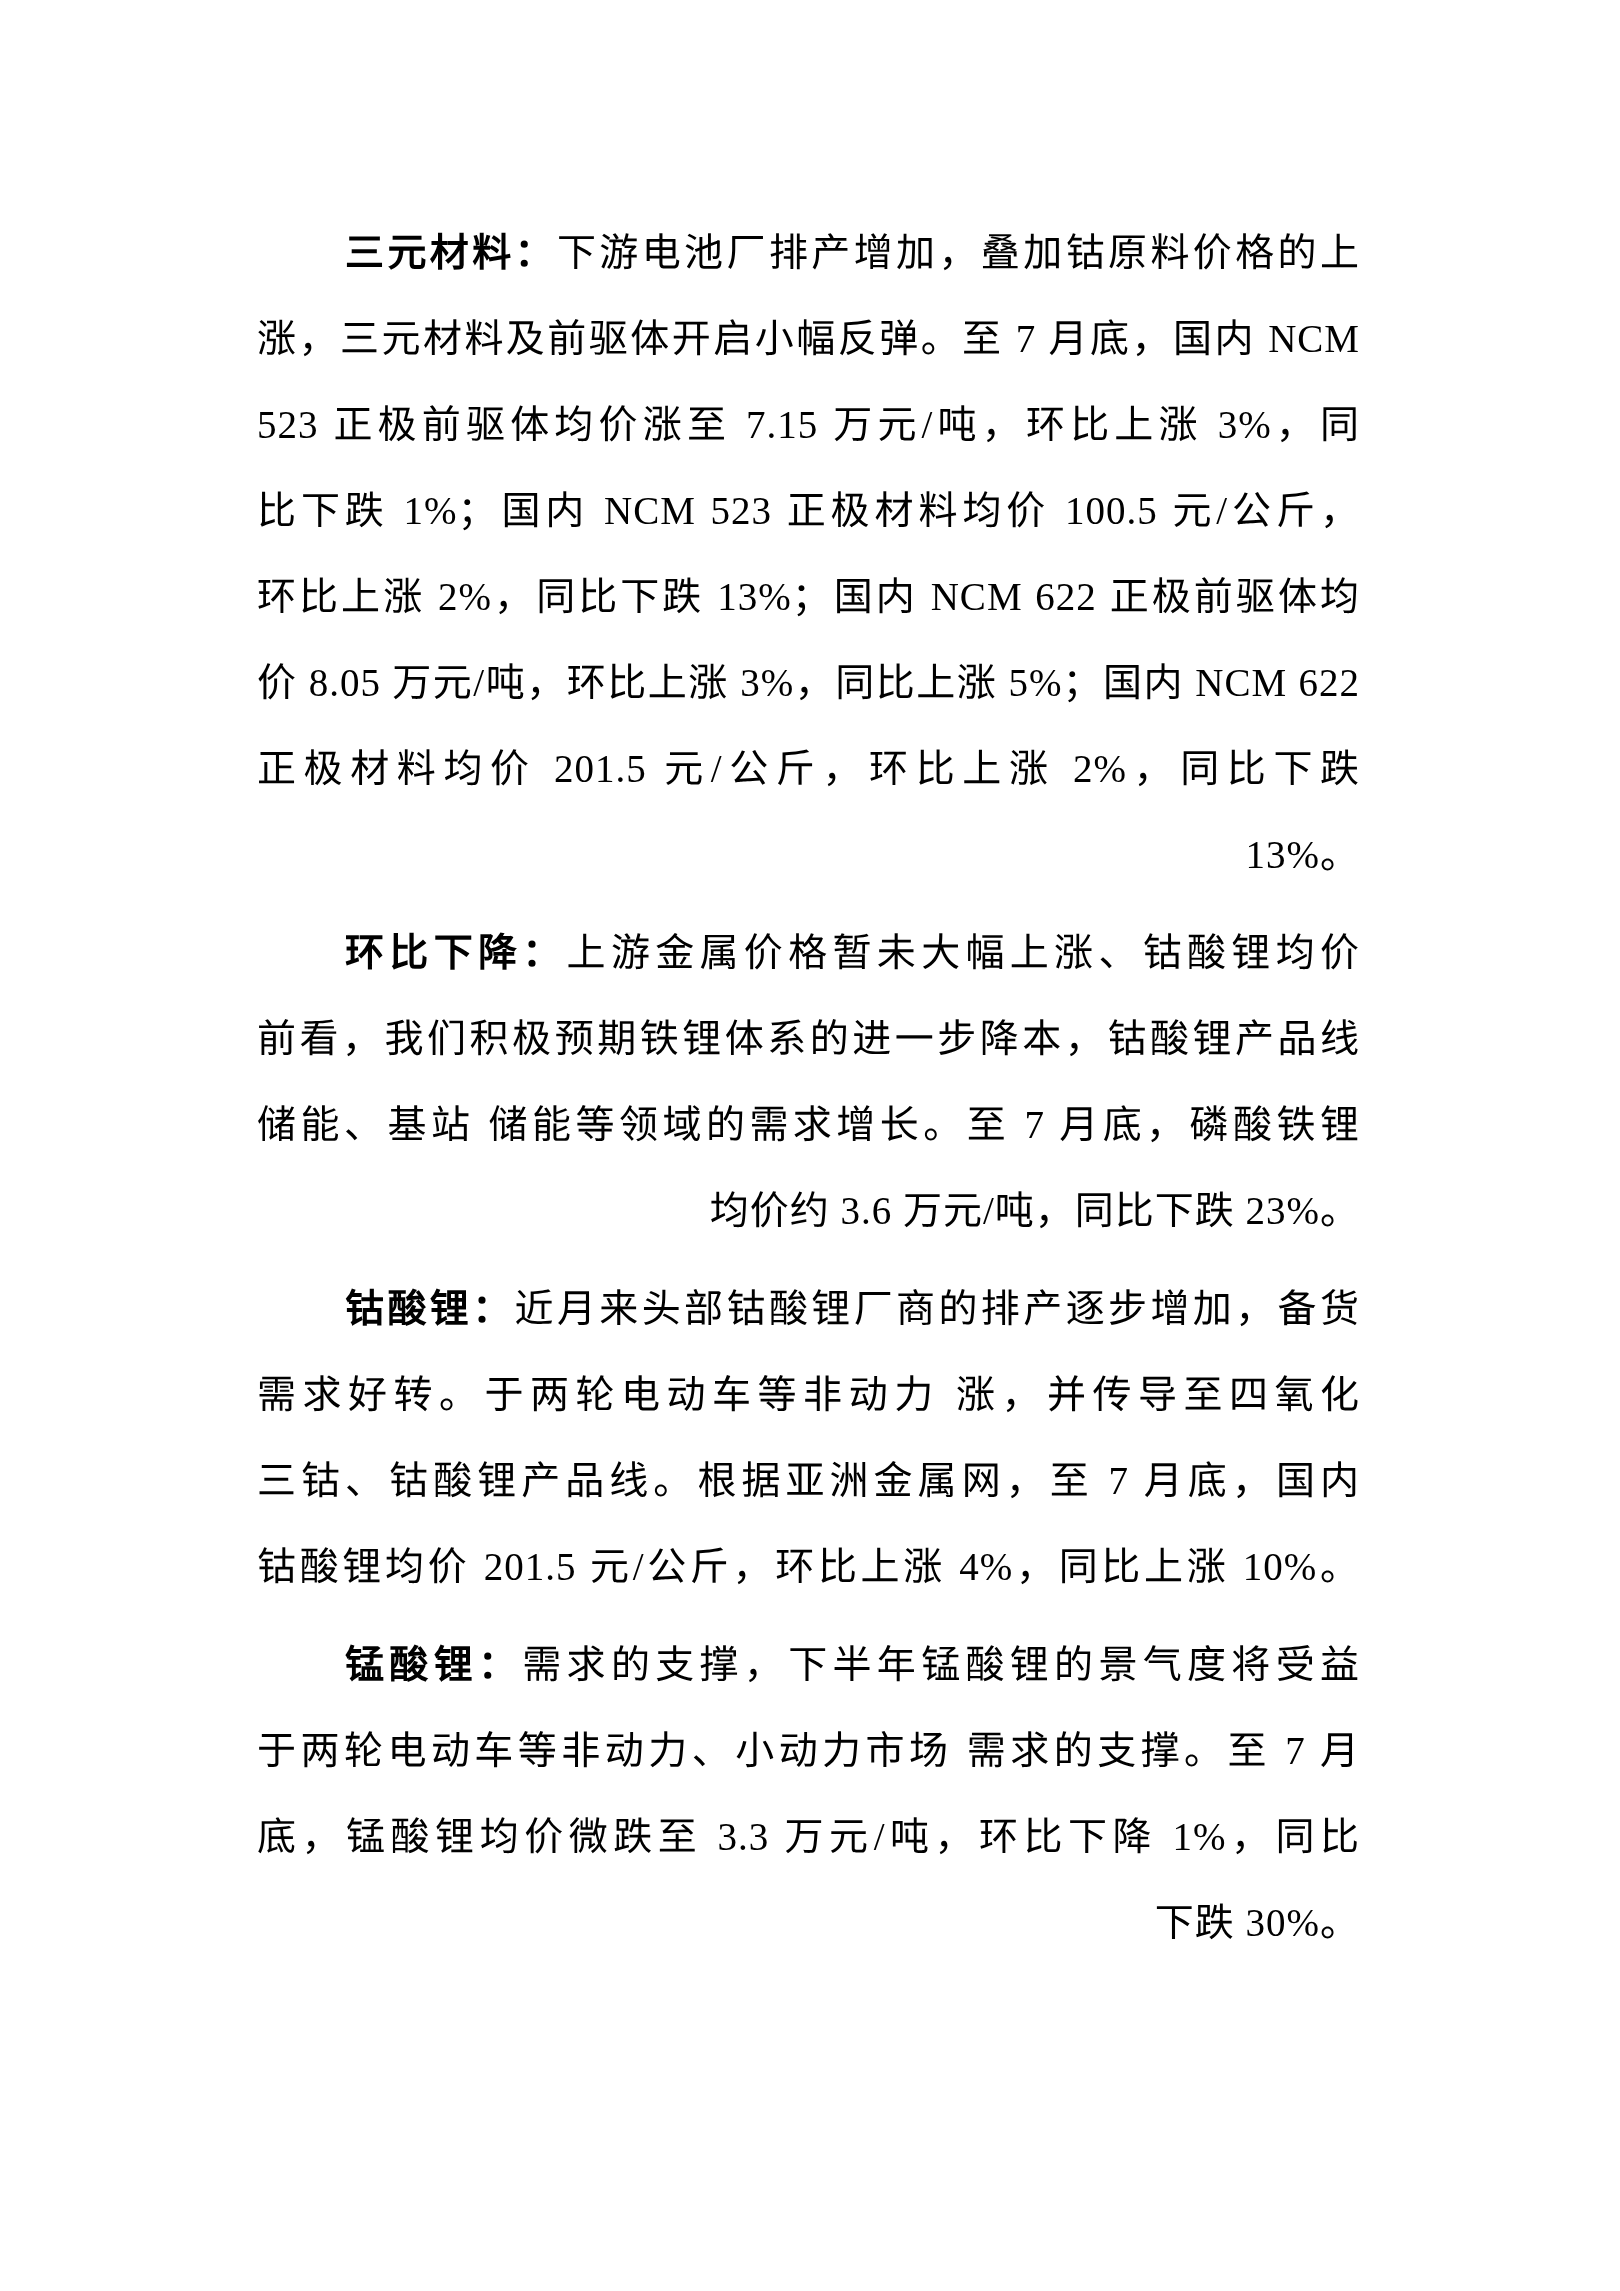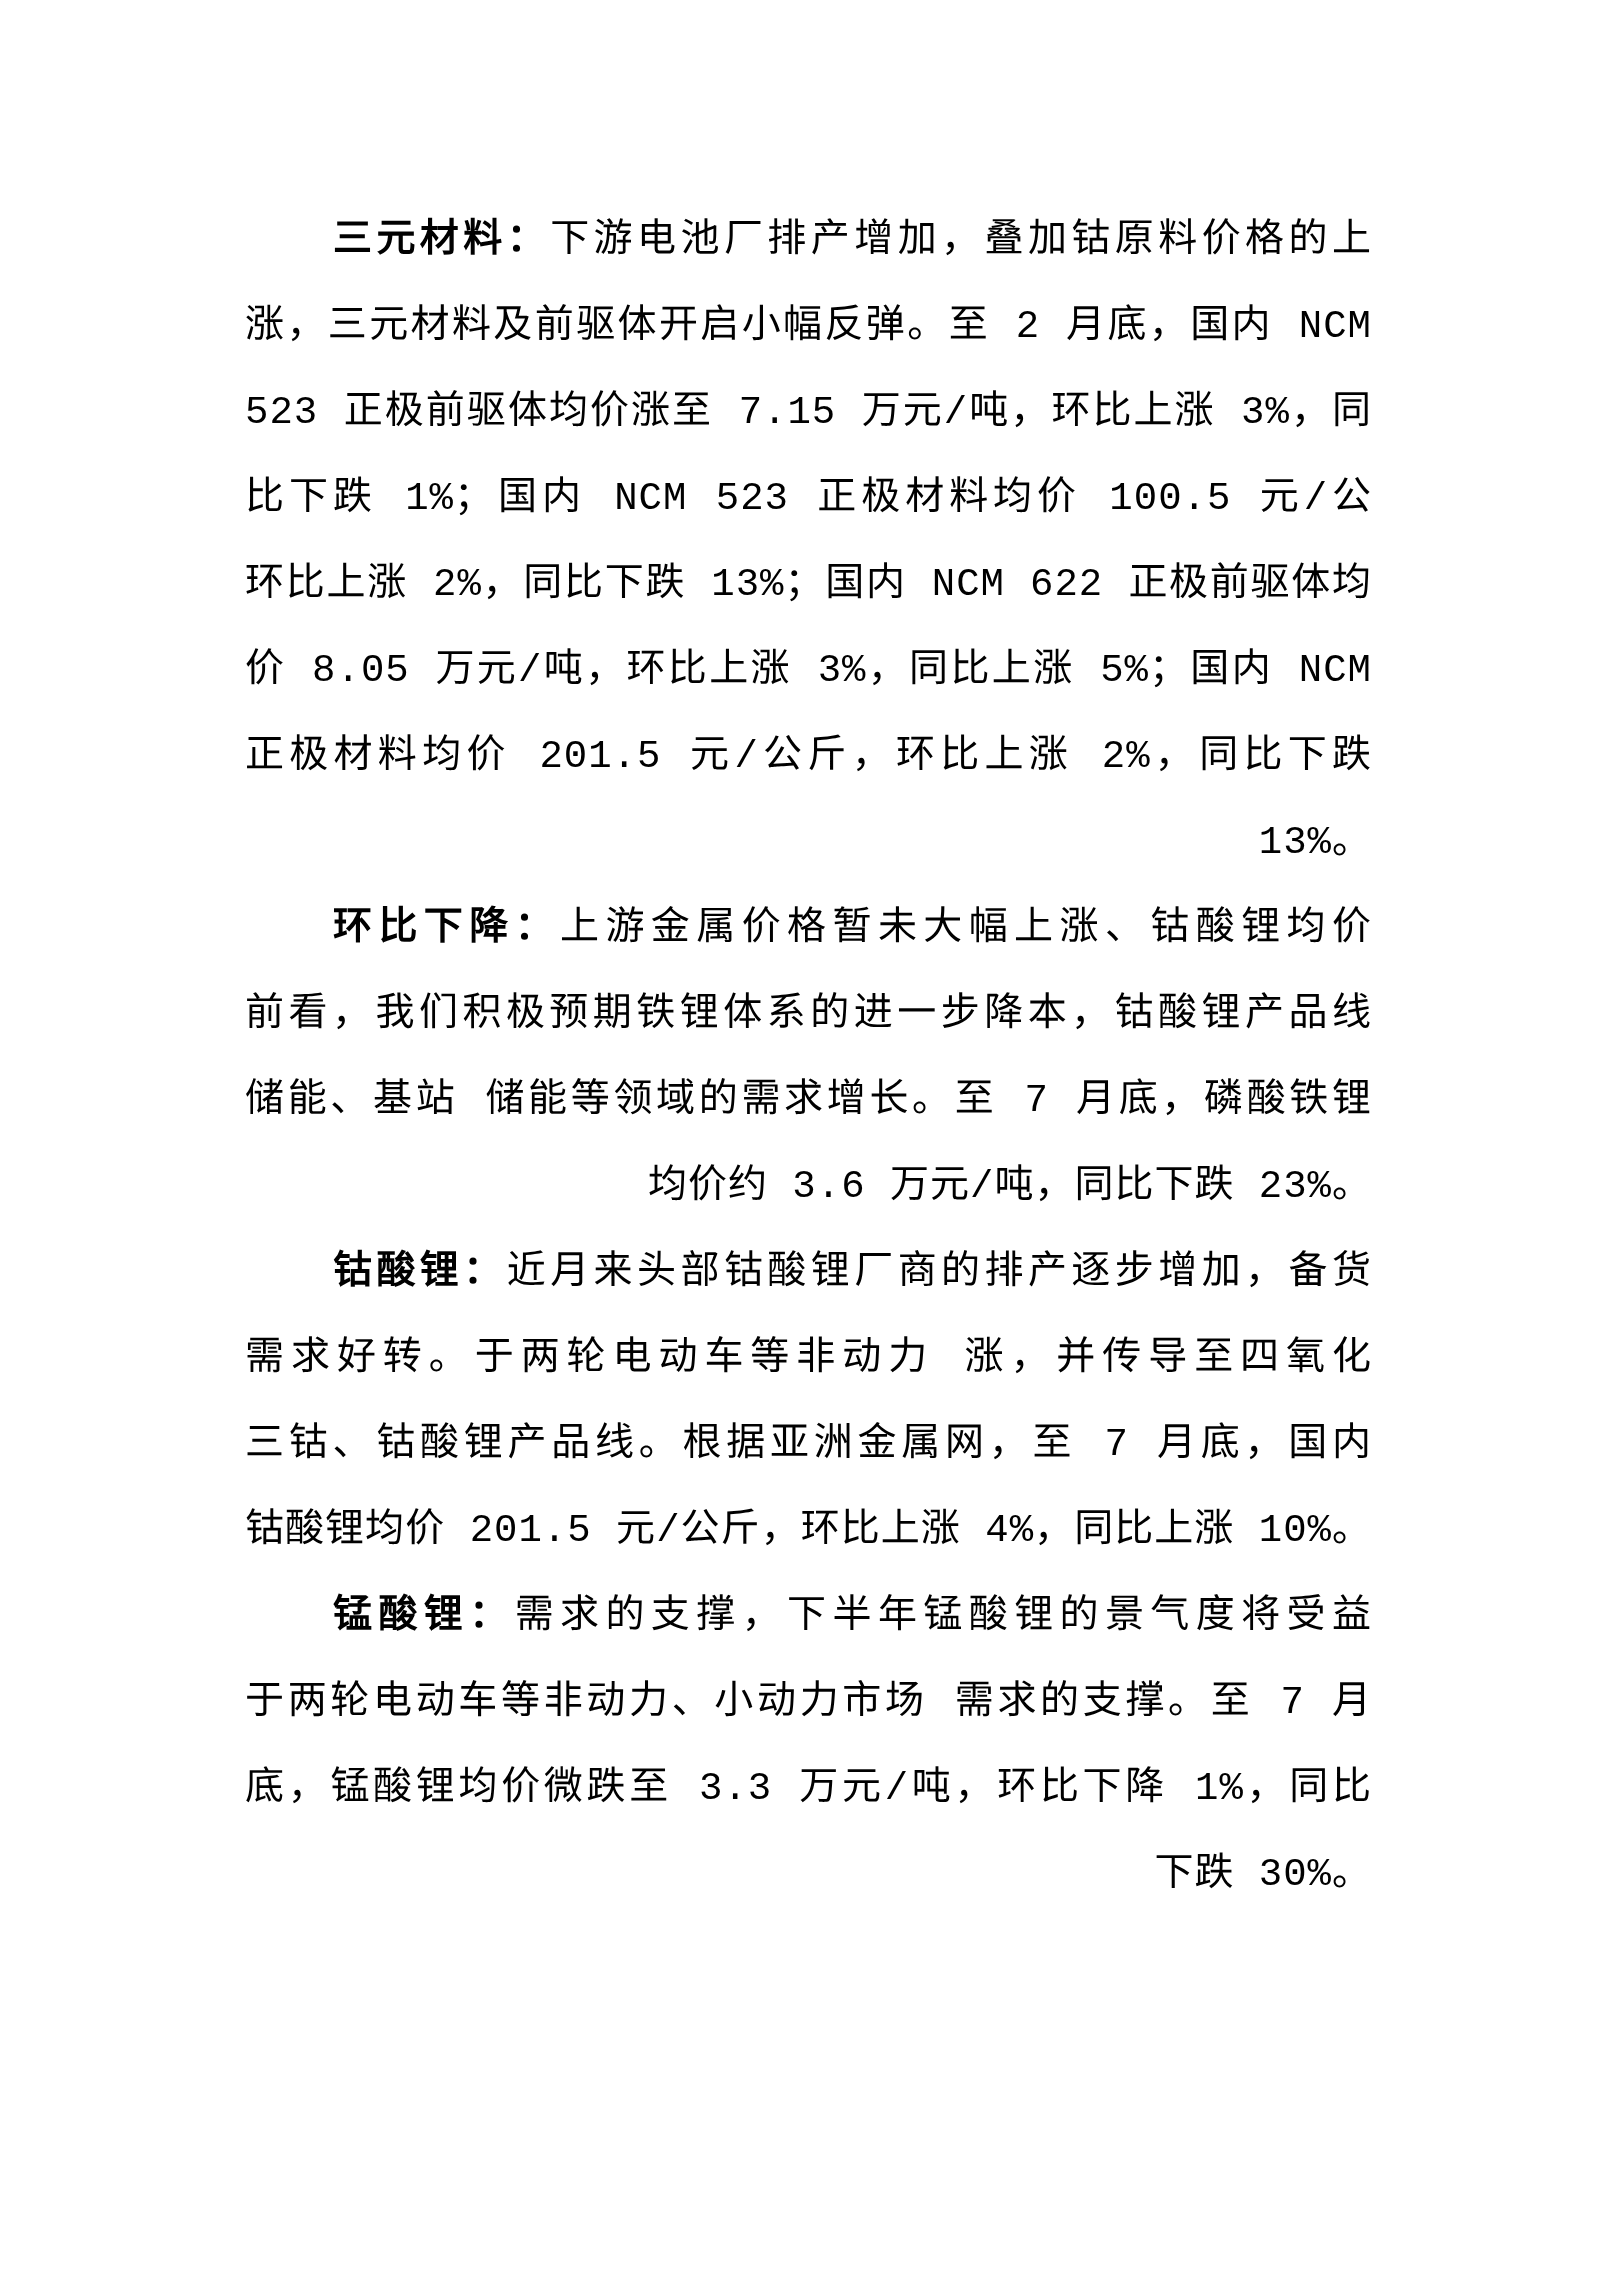--- a/index.html
+++ b/index.html
@@ -15,23 +15,22 @@
     font-family: "Liberation Serif", "DejaVu Serif", serif;
     overflow: hidden;
   }
   .doc {
     position: absolute;
     left: 245px;
     top: 198px;
     width: 1127px;
   }
   .para {
-    margin: 0;
+    margin: 12px;
     padding: 0;
-    font-family: Liberation Mono, monospace;
   }
   .line {
     height: 86px;
     line-height: 86px;
     font-size: 39px;
     overflow: hidden;
     text-align: right;
     letter-spacing: 1px;
   }
   .line.j {
@@ -46,21 +45,21 @@
     font-weight: bold;
   }
 </style>
 </head>
 <body>
 
 <div class="page" style="background: rgb(255, 255, 255); color: rgb(0, 0, 0);">
   <div class="doc" id="doc">
       <div class="para">
         <div class="line j indent"><span class="seg bold">三元材料：</span><span class="seg">下游电池厂排产增加，叠加钴原料价格的上</span></div>
-        <div class="line j"><span class="seg">涨，三元材料及前驱体开启小幅反弹。至 2 月底，国内 NCM</span></div>
+        <div class="line j"><span class="seg">涨，三元材料及前驱体开启小幅反弹。至 7 月底，国内 NCM</span></div>
         <div class="line j"><span class="seg">523 正极前驱体均价涨至 7.15 万元/吨，环比上涨 3%，同</span></div>
         <div class="line j"><span class="seg">比下跌 1%；国内 NCM 523 正极材料均价 100.5 元/公斤，</span></div>
         <div class="line j"><span class="seg">环比上涨 2%，同比下跌 13%；国内 NCM 622 正极前驱体均</span></div>
         <div class="line j"><span class="seg">价 8.05 万元/吨，环比上涨 3%，同比上涨 5%；国内 NCM 622</span></div>
         <div class="line j"><span class="seg">正极材料均价 201.5 元/公斤，环比上涨 2%，同比下跌</span></div>
         <div class="line"><span class="seg">13%。</span></div>
       </div>
       <div class="para">
         <div class="line j indent"><span class="seg bold">环比下降：</span><span class="seg">上游金属价格暂未大幅上涨、钴酸锂均价</span></div>
         <div class="line j"><span class="seg">前看，我们积极预期铁锂体系的进一步降本，钴酸锂产品线</span></div>

